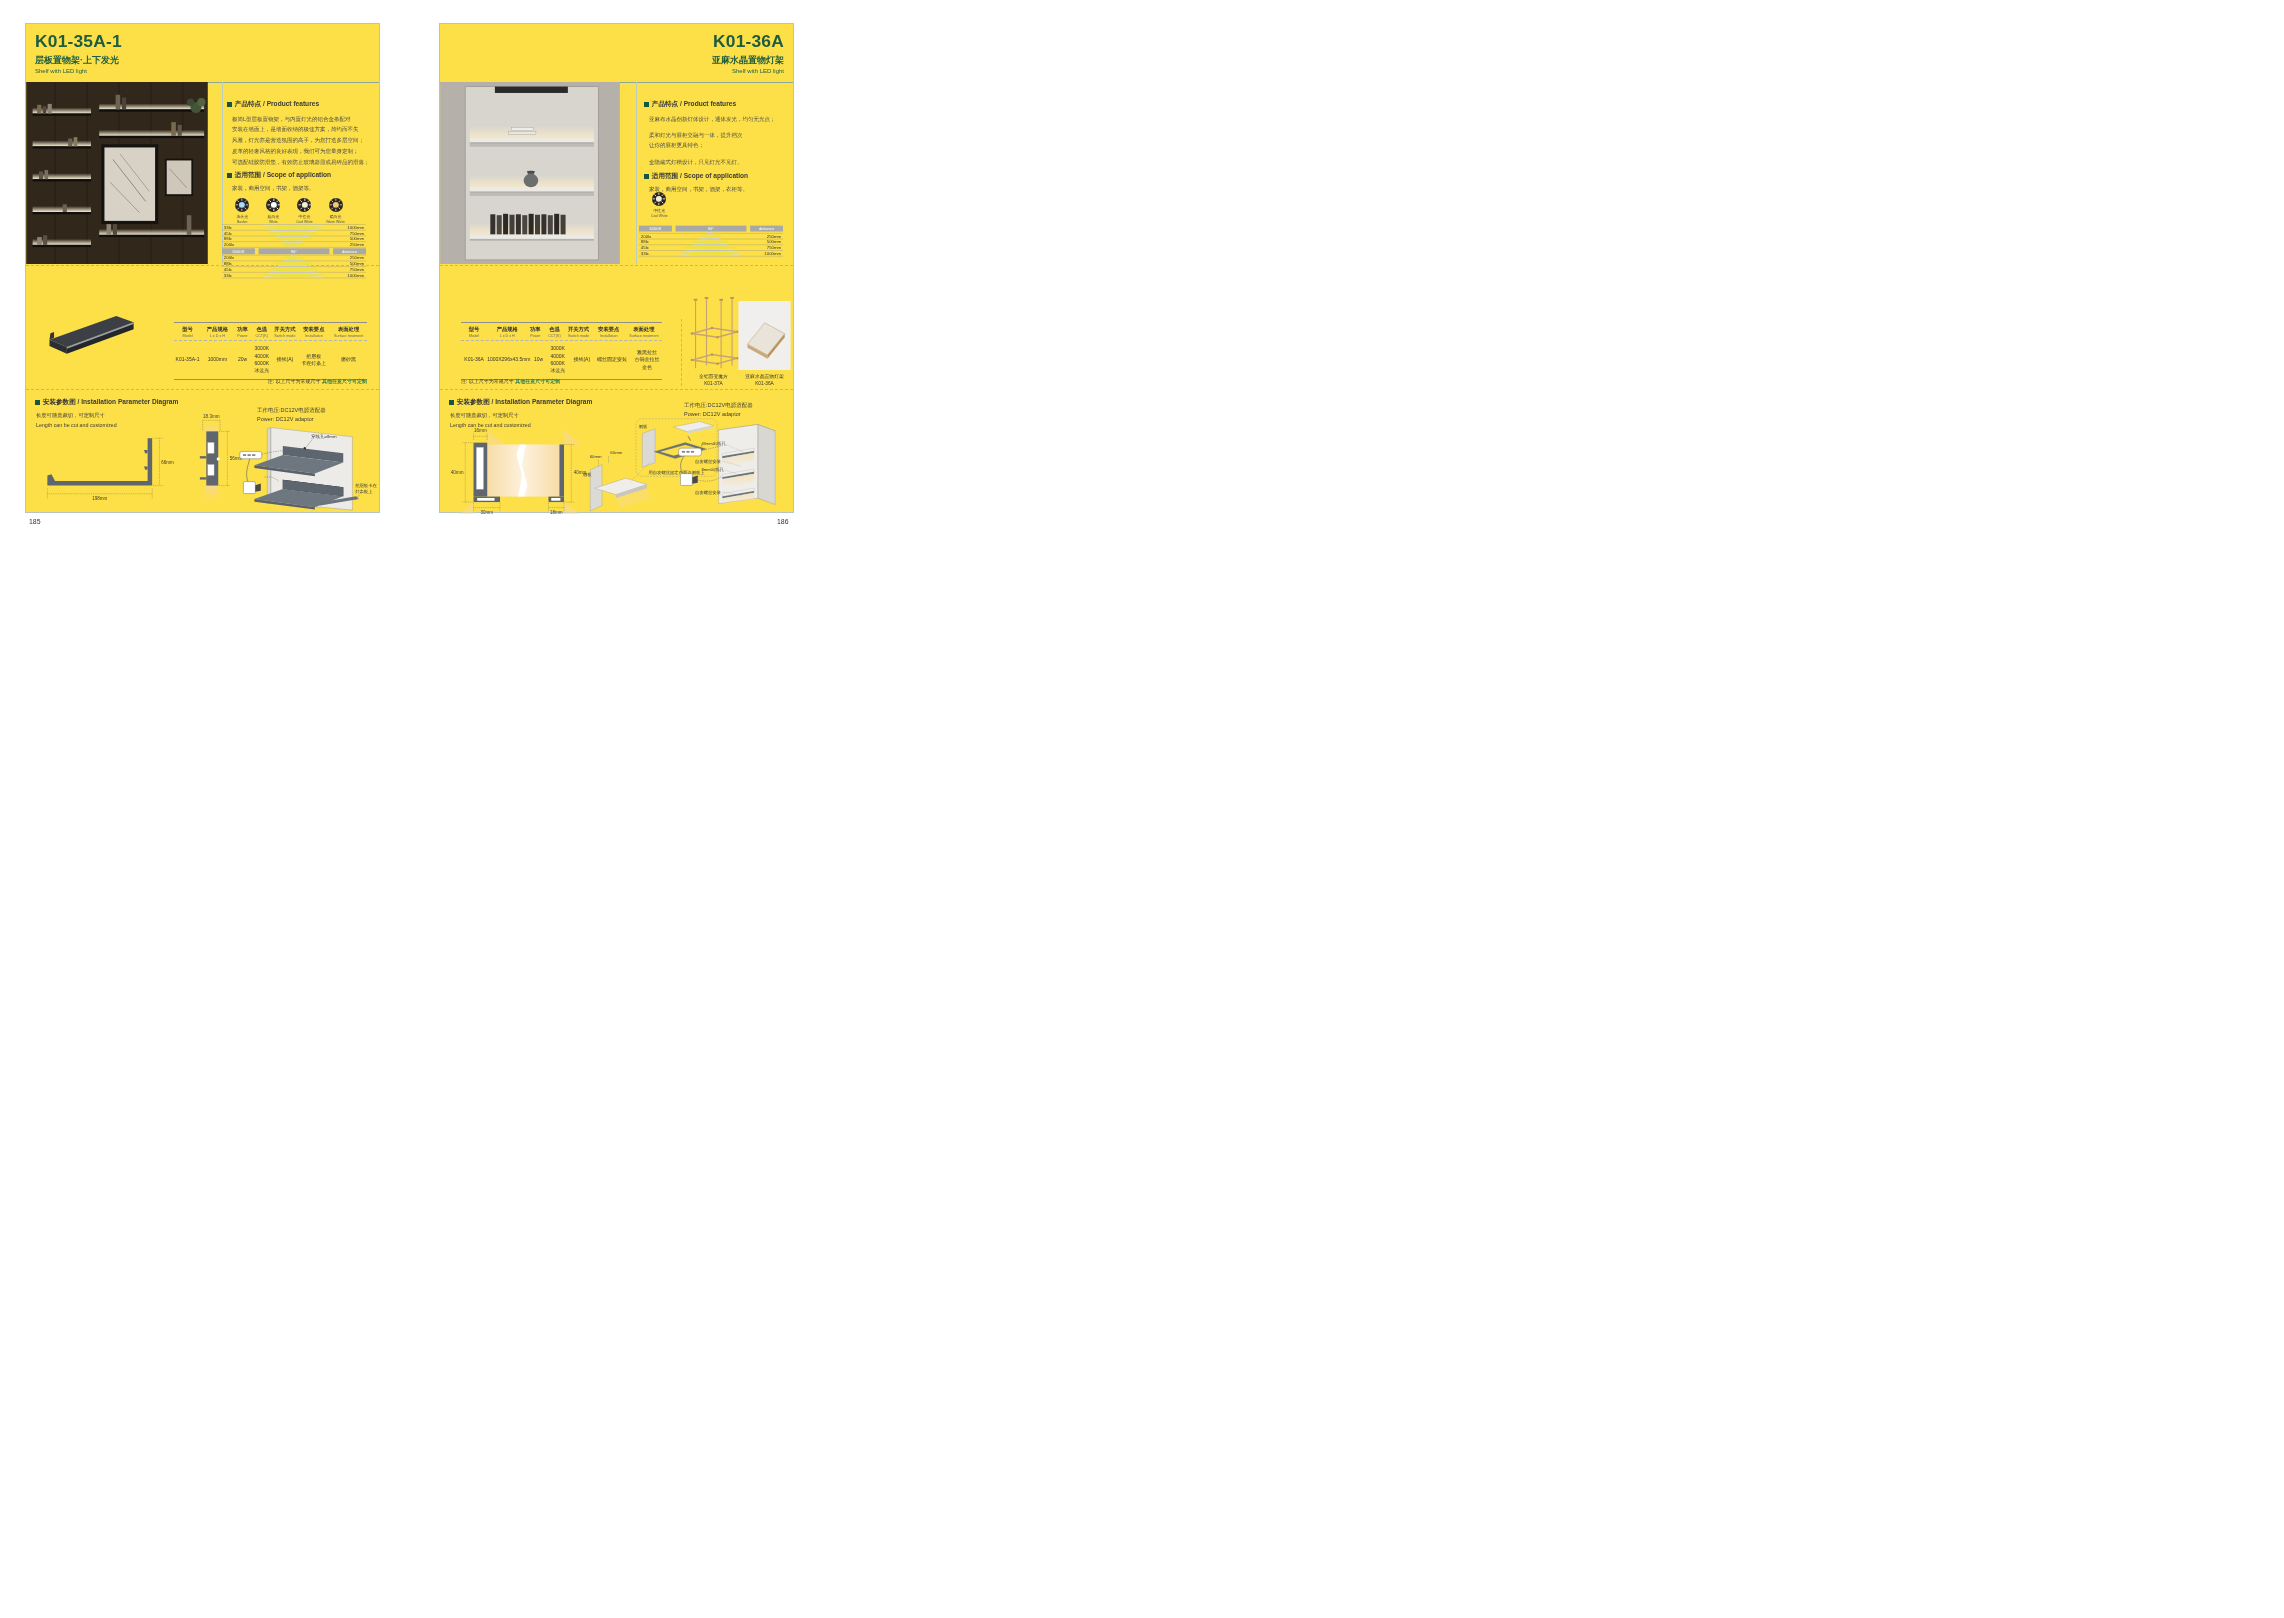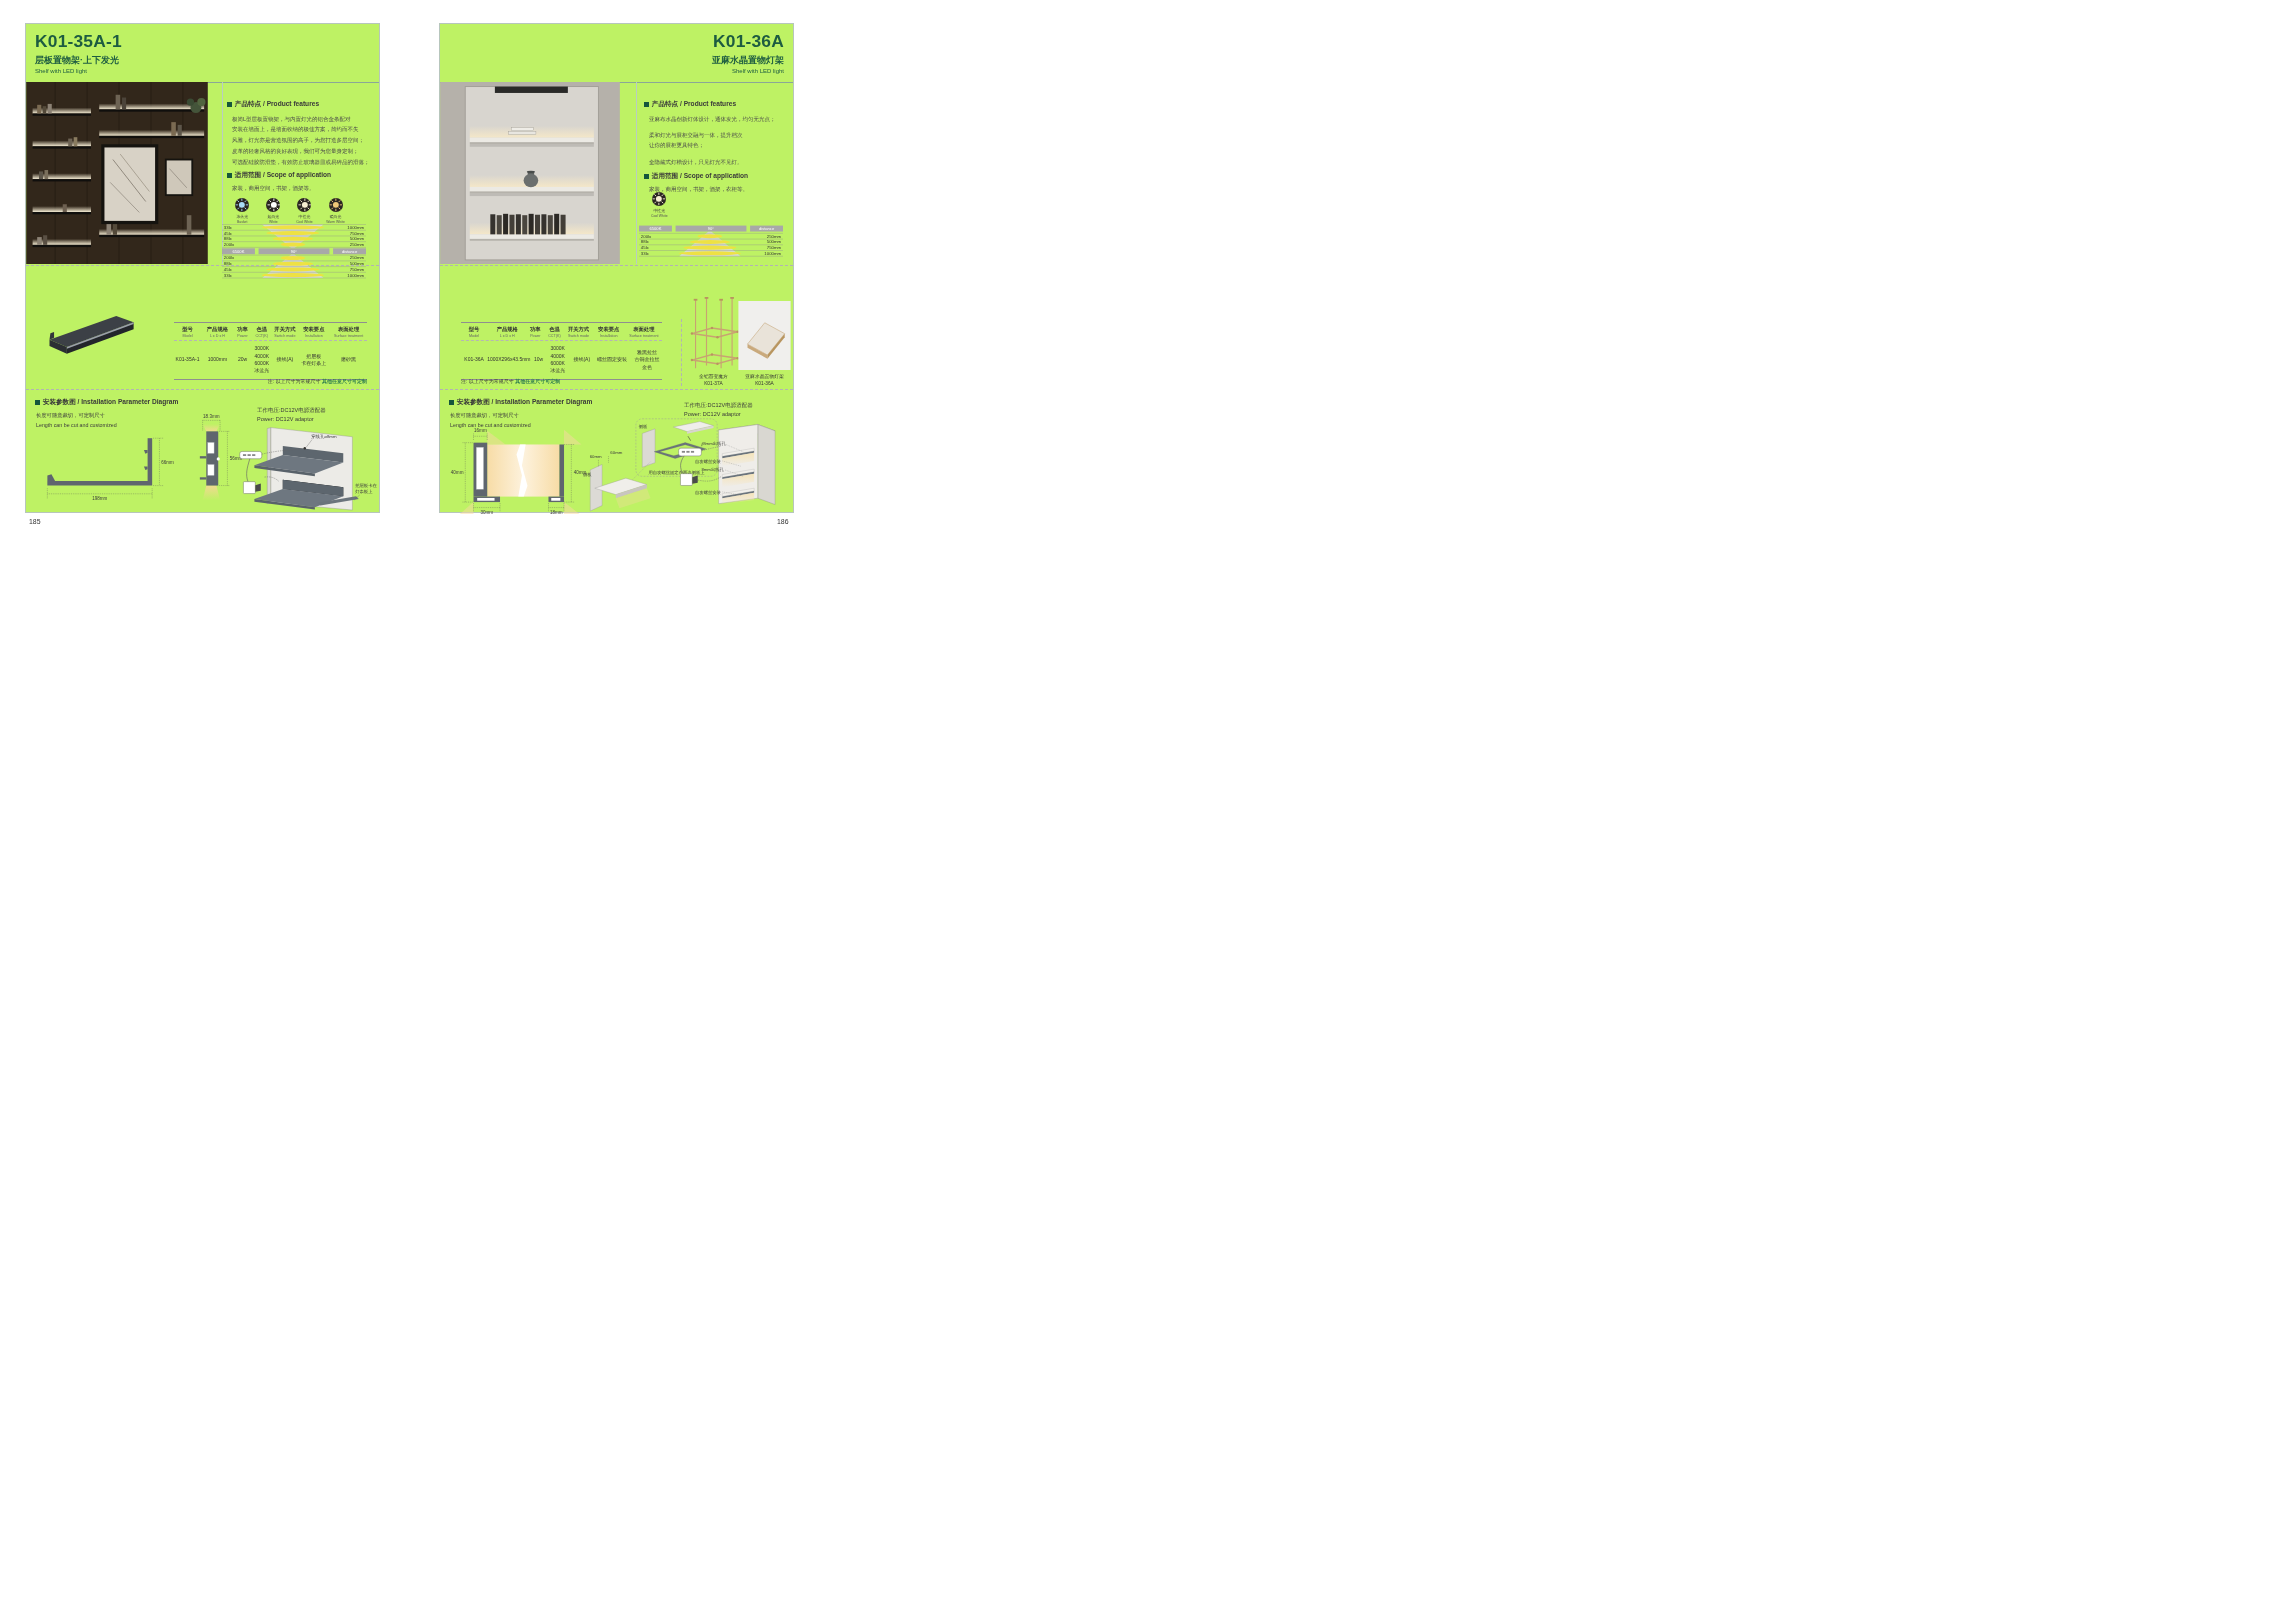--- a/index.html
+++ b/index.html
@@ -1,18 +1,18 @@
 <!DOCTYPE html>
 <html style="font-size:7.3px"><head>
 <meta charset="utf-8">
 <style>
   html,body{margin:0;padding:0;background:#ffffff;}
   .canvas{position:relative;width:827px;height:539px;background:#fff;
           font-family:"Liberation Sans",sans-serif;color:#3b3b3b;overflow:hidden;}
-  .page{position:absolute;top:23px;width:353px;height:488px;background:#bef264;
+  .page{position:absolute;top:23px;width:353px;height:488px;background:#fde047;
         border:0.5px solid #b7c6bc;}
   .abs{position:absolute;}
   .model-title{font-size:17.4px;font-weight:bold;color:#1d5c41;letter-spacing:0.2px;}
   .sub-cn{font-size:9px;font-weight:bold;color:#1d5c41;margin-top:1.8px;}
   .sub-en{font-size:6px;color:#1d5c41;margin-top:1.4px;}
   .hrule{position:absolute;left:0;width:100%;border-top:0.5px solid #8aa797;}
   .vrule{position:absolute;border-left:0.5px solid #b9cdc2;}
   .dashed-h{position:absolute;border-top:0.5px dashed #b3b3b3;}
   .dashed-v{position:absolute;border-left:0.5px dashed #b3b3b3;}
   .section-head{display:flex;align-items:center;gap:3.2px;font-size:6.6px;font-weight:bold;color:#3a3a3a;}

